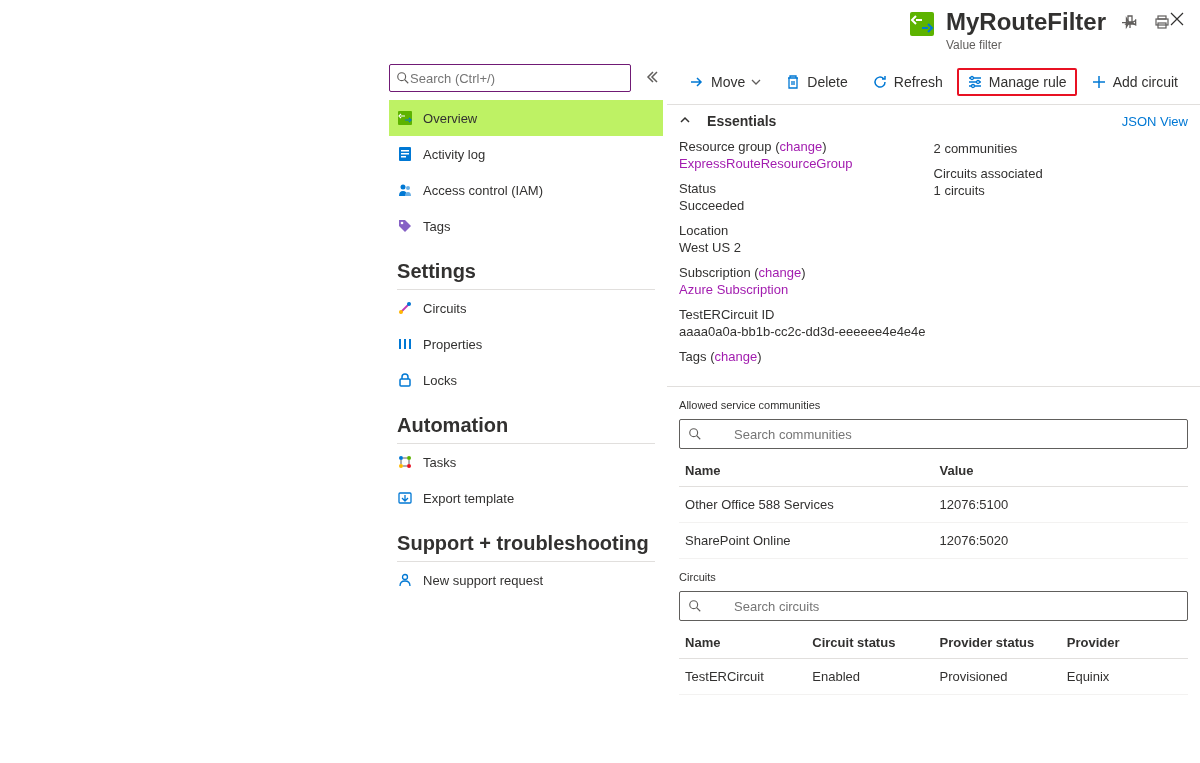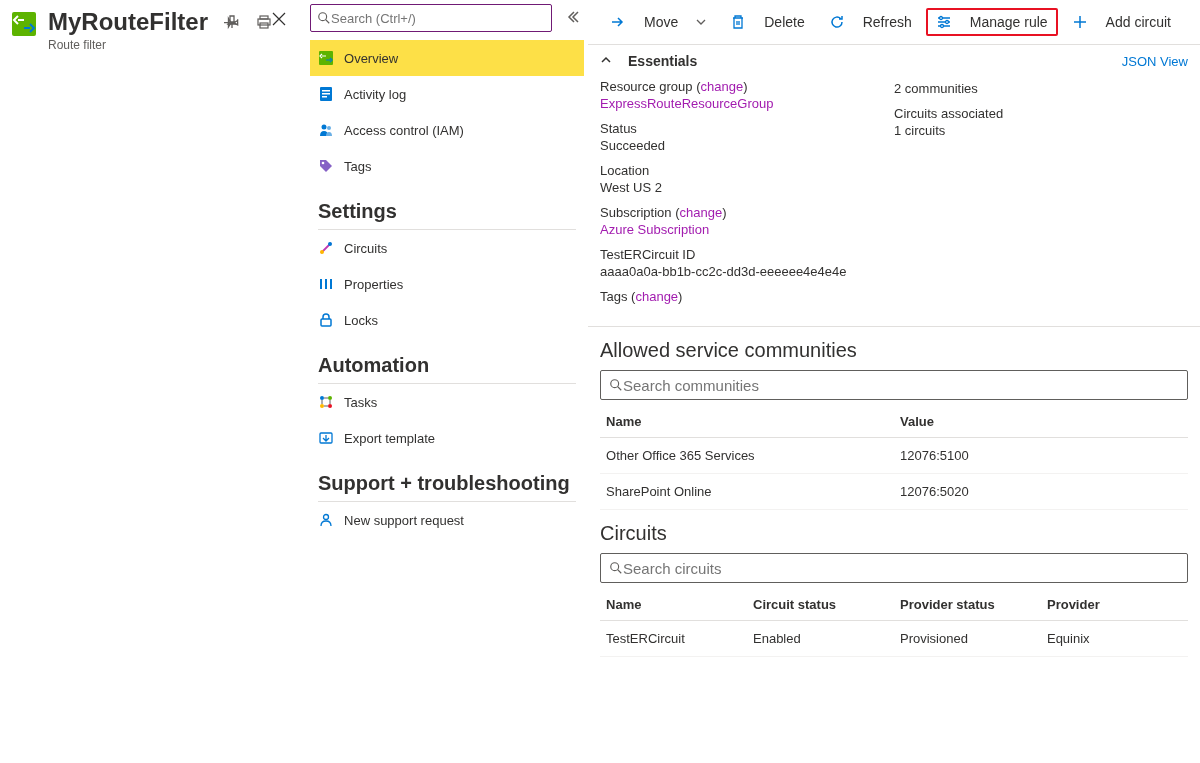--- a/index.html
+++ b/index.html
@@ -1,68 +1,68 @@
 <!DOCTYPE html>
 <html><head>
 <meta charset="utf-8">
 <style>
 * { box-sizing: border-box; margin: 0; padding: 0; }
 body { font-family: "Segoe UI", -apple-system, sans-serif; font-size: 13px; color: #323130; background: #fff; }
 a { color: #0078d4; text-decoration: none; cursor: pointer; }
 
-.page { display: flex; flex-direction: row; width: 1200px; height: 763px; overflow: hidden; }
+.page { display: flex; flex-direction: column; width: 1200px; height: 763px; overflow: hidden; align-items: flex-end; }
 
 
 .header { display: flex; align-items: flex-start; padding: 8px 16px 8px 8px; }
 .header-icon { width: 32px; height: 32px; margin-right: 8px; display: flex; align-items: center; justify-content: center; }
 .header-title-block { flex: 0 0 auto; }
 .header-title { font-size: 24px; font-weight: 600; color: #323130; }
 .header-subtitle { font-size: 12px; color: #605e5c; margin-top: 2px; }
 .header-actions { display: flex; align-items: center; gap: 16px; margin-left: 16px; margin-top: 6px; }
 .header-close { margin-left: auto; margin-top: 4px; cursor: pointer; font-size: 16px; color: #323130; }
 
 
 .body { display: flex; flex: 1; min-height: 0; }
 
 
 .sidebar { width: 286px; flex-shrink: 0; padding: 0 4px 8px 8px; }
 .sidebar-search-row { display: flex; align-items: center; padding: 4px 0 8px 0; }
 .search-box { flex: 1; display: flex; align-items: center; border: 1px solid #701a75; border-radius: 2px; height: 28px; padding: 0 6px; background: #fff; }
 .search-box input { border: none; outline: none; flex: 1; font-size: 13px; background: transparent; }
 .collapse-btn { margin-left: 10px; cursor: pointer; color: #605e5c; font-size: 14px; padding: 4px; }
 .sidebar-item { display: flex; align-items: center; height: 36px; padding: 0 8px; cursor: pointer; gap: 10px; }
-.sidebar-item.selected { background: #fde047; }
+.sidebar-item.selected { background: #bef264; }
 .sidebar-icon { width: 16px; height: 16px; display: flex; align-items: center; justify-content: center; flex-shrink: 0; }
 .sidebar-section-title { font-weight: 600; font-size: 20px; padding: 16px 8px 6px 8px; color: #323130; }
 .sidebar-divider { border: none; border-top: 1px solid #e1dfdd; margin: 0 8px; }
 
 
 .main { flex: 1; min-width: 0; padding: 0; overflow-y: auto; }
 .toolbar { display: flex; align-items: center; gap: 4px; padding: 8px 12px; border-bottom: 1px solid #e1dfdd; }
-.toolbar-btn { display: flex; align-items: center; gap: 18px; padding: 6px 10px; cursor: pointer; border-radius: 2px; background: transparent; border: none; font-size: 14px; color: #323130; }
+.toolbar-btn { display: flex; align-items: center; gap: 6px; padding: 6px 10px; cursor: pointer; border-radius: 2px; background: transparent; border: none; font-size: 14px; color: #323130; }
 .toolbar-btn .icon-slot { color: #0078d4; display: inline-flex; }
 .toolbar-btn.highlighted { border: 2px solid #e81123; padding: 4px 8px; }
 
 
 .essentials-bar { display: flex; align-items: center; padding: 8px 12px 4px 12px; }
 .essentials-toggle { display: flex; align-items: center; gap: 16px; font-weight: 600; cursor: pointer; font-size: 14px; }
 .essentials-json { margin-left: auto; color: #0078d4; cursor: pointer; font-size: 13px; }
 
 .essentials-grid { display: flex; padding: 6px 12px 12px 12px; border-bottom: 1px solid #e1dfdd; }
 .essentials-col { flex: 1; min-width: 0; }
 .ess-row { margin-bottom: 10px; }
 .ess-label { font-size: 13px; color: #323130; }
 .ess-value { font-size: 13px; color: #323130; margin-top: 2px; }
 .ess-label .link, .ess-value .link { color: #a21caf; cursor: pointer; }
 
 
 .section { padding: 12px 12px 0 12px; }
-.section-title { font-size: 20px; font-weight: 400; color: #323130; margin-bottom: 8px; }
+.section-title { font-size: 11px; font-weight: 400; color: #323130; margin-bottom: 8px; }
 .section-search { display: flex; align-items: center; border: 1px solid #605e5c; border-radius: 2px; height: 30px; padding: 0 8px; margin-bottom: 6px; }
-.section-search input { border: none; outline: none; flex: 1; font-size: 15px; background: transparent; }
+.section-search input { border: none; outline: none; flex: 1; font-size: 13px; background: transparent; margin-left: 32px; }
 table.data { width: 100%; border-collapse: collapse; }
 table.data th { text-align: left; font-weight: 600; font-size: 13px; padding: 8px 6px; border-bottom: 1px solid #e1dfdd; color: #323130; }
 table.data td { text-align: left; font-size: 13px; padding: 10px 6px; border-bottom: 1px solid #f3f2f1; color: #323130; }
 
 .icon-slot svg { display: block; }
 </style>
 </head>
 <body>
 
 <div class="page">
@@ -70,21 +70,21 @@
   <div class="header">
     <div class="header-icon">
       <svg width="28" height="28" viewBox="0 0 28 28">
         <rect x="2" y="2" width="24" height="24" fill="#5db300" rx="2"></rect>
         <path d="M8 14 L4 10 L8 6 M8 10 L14 10" stroke="#fff" stroke-width="2" fill="none"></path>
         <path d="M20 14 L24 18 L20 22 M20 18 L14 18" stroke="#0078d4" stroke-width="2" fill="none"></path>
       </svg>
     </div>
     <div class="header-title-block">
       <div class="header-title">MyRouteFilter</div>
-      <div class="header-subtitle">Route filter</div>
+      <div class="header-subtitle">Value filter</div>
     </div>
     <div class="header-actions">
       <span class="icon-slot" title="Pin">
         <svg width="16" height="16" viewBox="0 0 16 16" stroke="#605e5c" fill="none" stroke-width="1.3">
             <path d="M10 2l4 4-3 1-3 3 1 4-3-3-4 4 4-4-3-3 4 1 3-3 1-3z" transform="rotate(45 8 8)"></path>
             <path d="M6 2 L10 2 L10 8 L12 10 L4 10 L6 8 Z M8 10 L8 14"></path>
           </svg>
       </span>
       <span class="icon-slot" title="Print">
         <svg width="16" height="16" viewBox="0 0 16 16" stroke="#605e5c" fill="none" stroke-width="1.2">
@@ -348,21 +348,21 @@
         </div>
         <table class="data">
           <thead>
             <tr>
               <th style="width:50%">Name</th>
               <th>Value</th>
             </tr>
           </thead>
           <tbody id="communities-body">
               <tr>
-                <td>Other Office 365 Services</td>
+                <td>Other Office 588 Services</td>
                 <td>12076:5100</td>
               </tr>
               <tr>
                 <td>SharePoint Online</td>
                 <td>12076:5020</td>
               </tr>
             </tbody>
         </table>
       </div>
 

